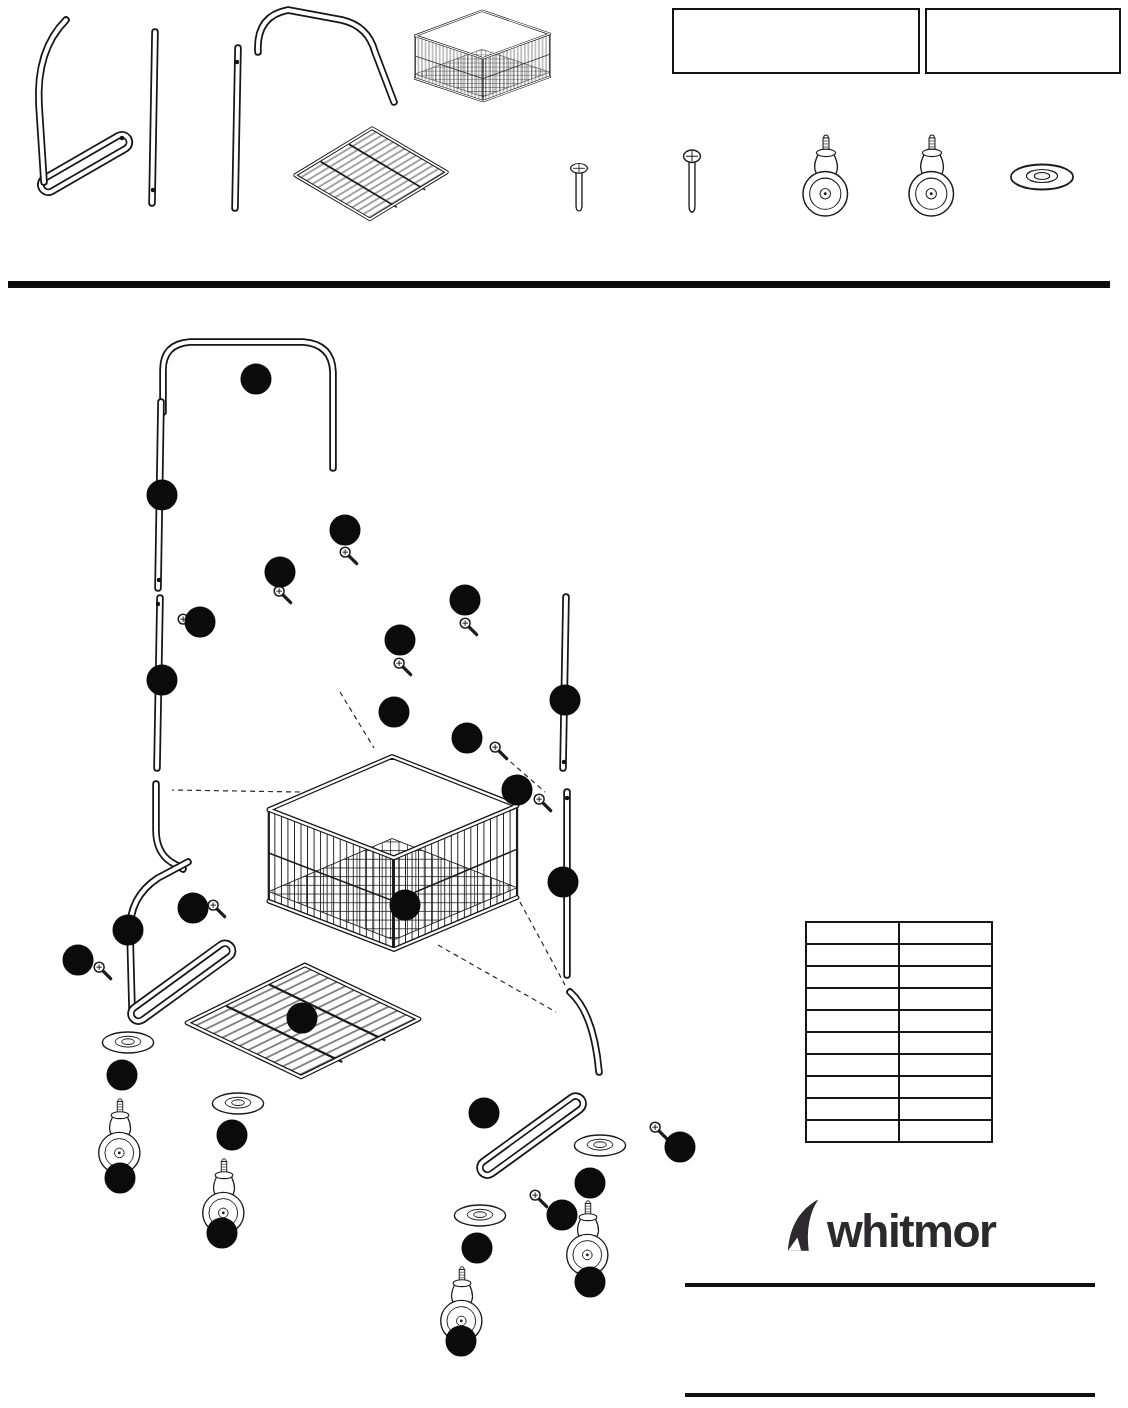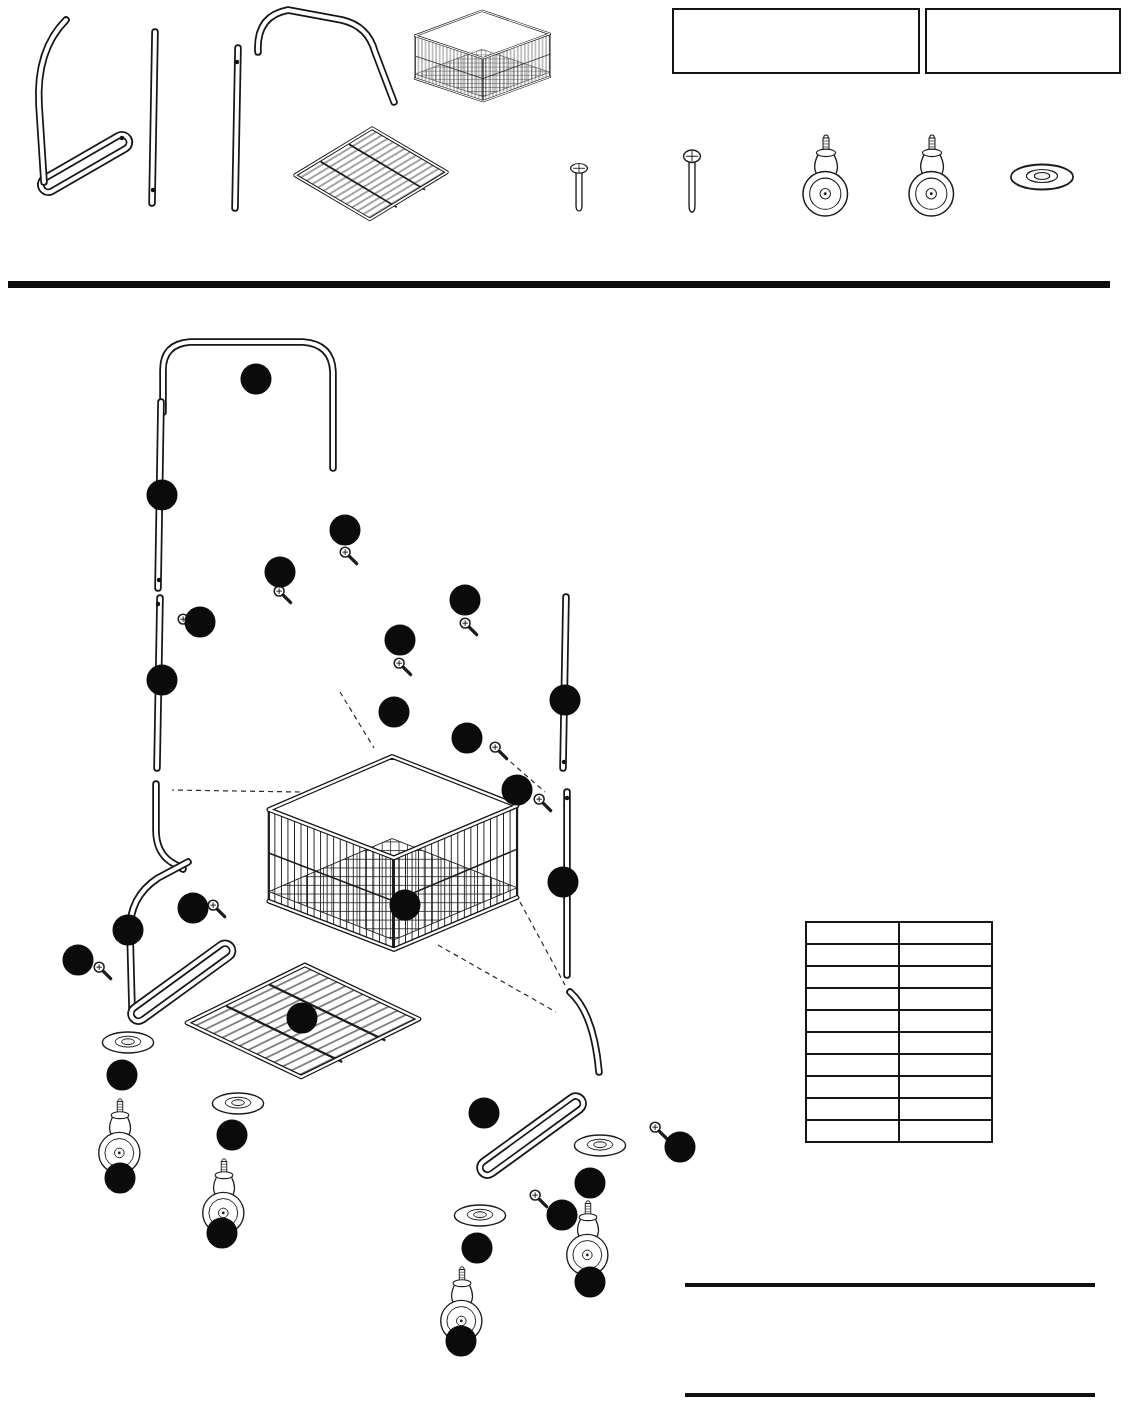--- a/index.html
+++ b/index.html
@@ -295,17 +295,24 @@
           <td></td>
           <td></td>
         </tr>
         <tr>
           <td></td>
           <td></td>
         </tr>
       </tbody>
   </table>
 
+  <div class="logo">
+    <svg viewBox="0 0 40 56">
+      <path d="M34,0 C15,10 4,28 2,54 L24,54 C21,32 25,13 34,0 Z" fill="#2c2a2d"></path>
+      <path d="M2,54 L12,40 L16,54 Z" fill="#ffffff"></path>
+    </svg>
+    <span class="logo-text">whitmor</span>
+  </div>
 
   <div class="rule rule-1"></div>
   <div class="rule rule-2"></div>
 
 </div>
 
 </body></html>

